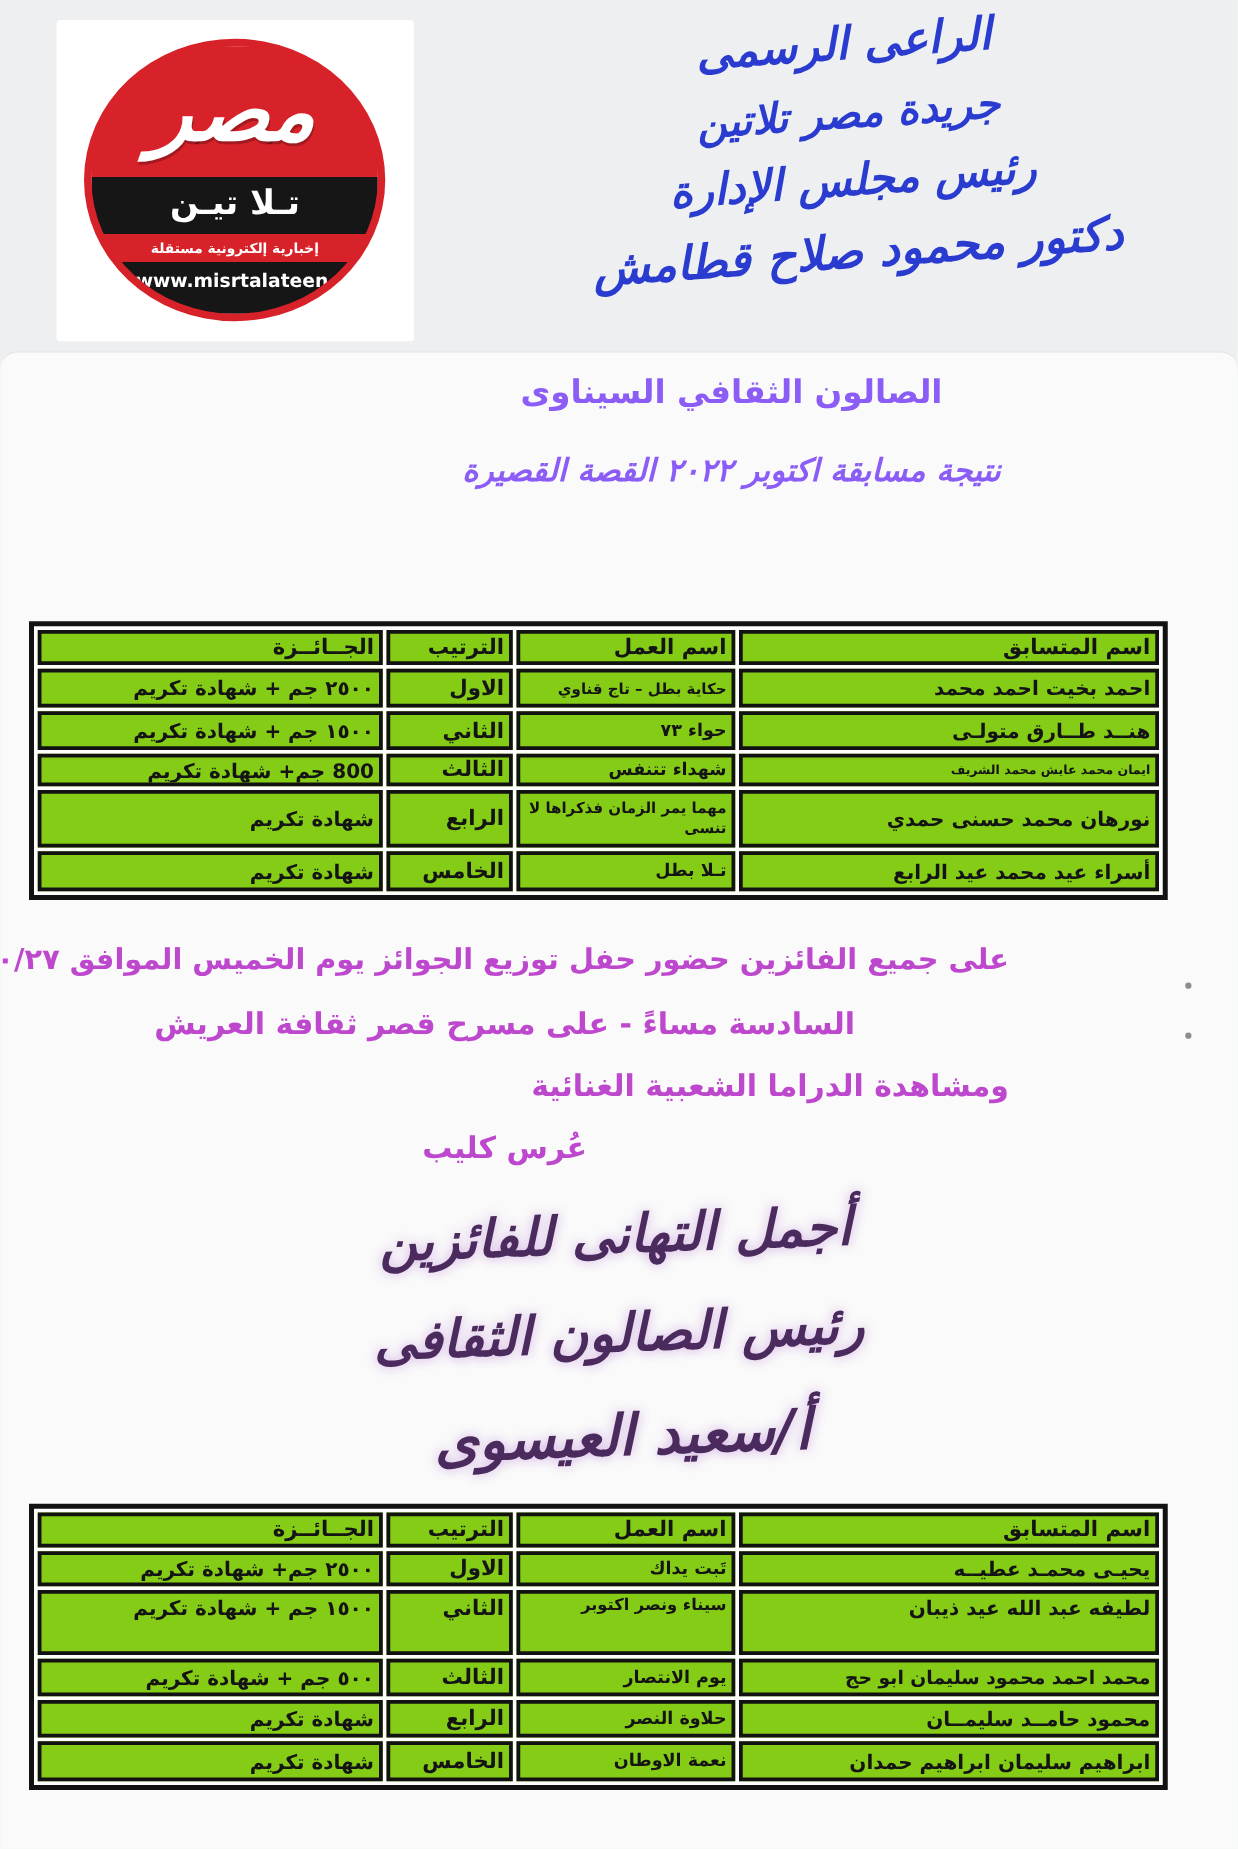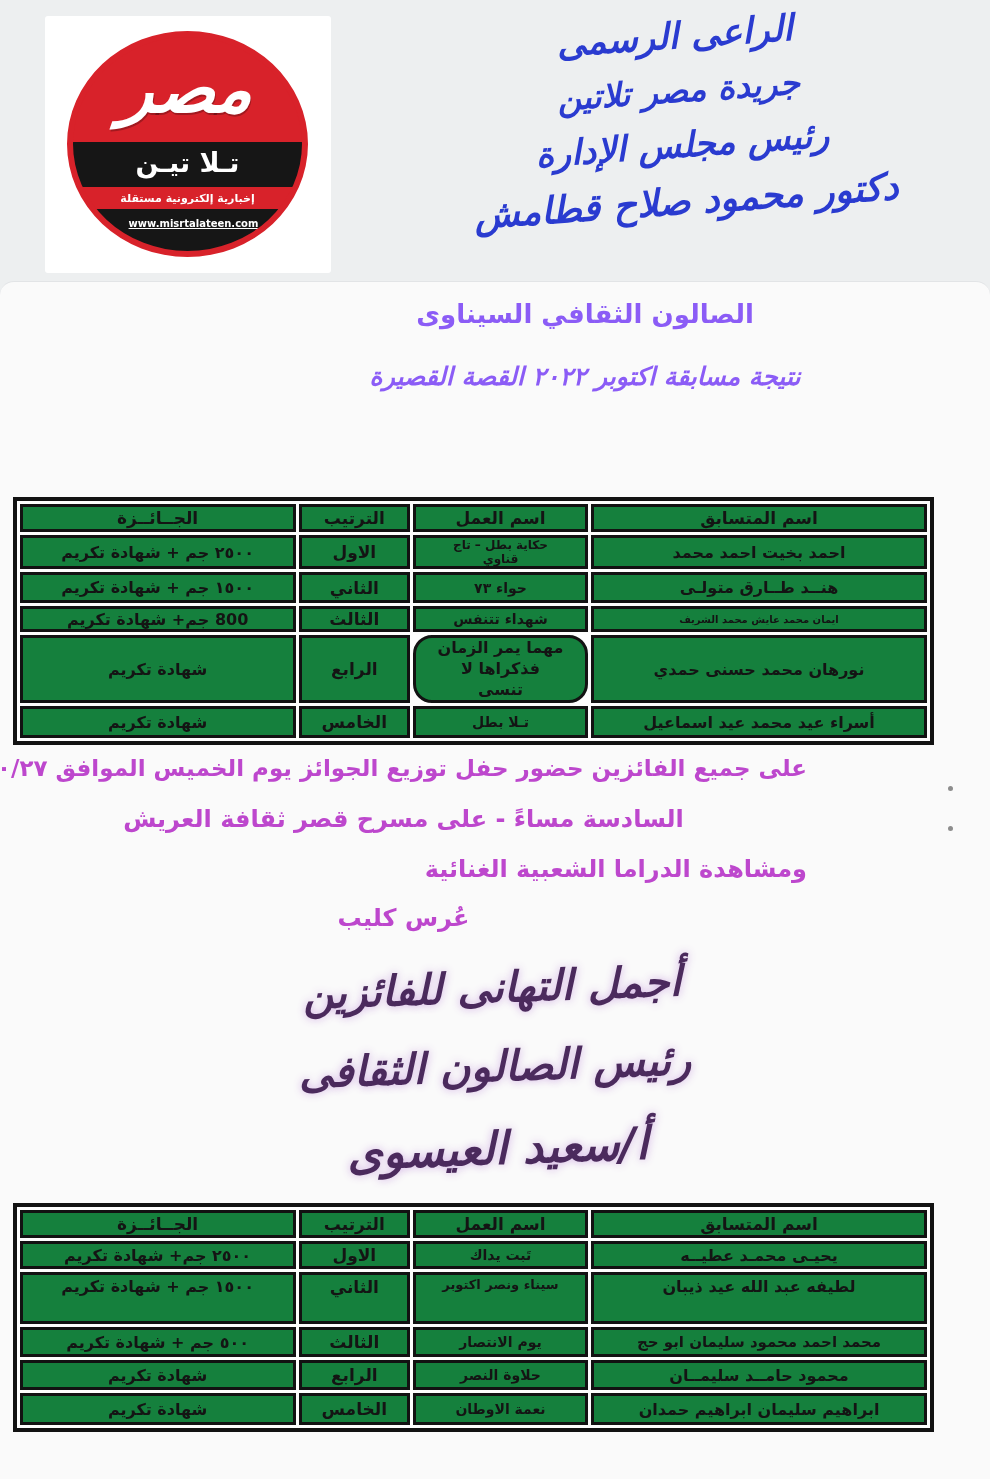--- a/index.html
+++ b/index.html
@@ -17,22 +17,22 @@
     box-sizing:border-box;border:6px solid #d8222a;overflow:hidden;
     background:linear-gradient(180deg,#d8222a 0%,#d8222a 49%,#161616 49%,#161616 70%,#d8222a 70%,#d8222a 80.5%,#161616 80.5%,#161616 100%);
   }
   .logo-misr{position:absolute;top:0px;left:0;width:100%;text-align:center;
     color:#fff;font-weight:bold;font-style:italic;font-size:67px;line-height:104px;
     transform:skewX(-6deg);text-shadow:1px 2px 0 rgba(0,0,0,.25);}
   .logo-talateen{position:absolute;top:104px;left:0;width:100%;text-align:center;
     color:#fff;font-weight:bold;font-size:27px;line-height:44px;letter-spacing:3px;}
   .logo-tagline{position:absolute;top:151px;left:0;width:100%;text-align:center;
     color:#fff;font-weight:bold;font-size:11px;line-height:21px;}
-  .logo-url{position:absolute;top:176px;left:6px;width:100%;text-align:center;
-    color:#fff;font-weight:bold;font-size:10px;line-height:22px;direction:ltr;text-decoration:underline;}
+  .logo-url{position:absolute;top:176px;left:18px;width:100%;text-align:center;
+    color:#fff;font-weight:bold;font-size:15px;line-height:22px;direction:ltr;}
   .sponsor{position:absolute;top:8px;right:22px;width:575px;text-align:center;
     color:#2a3bd0;font-weight:bold;font-style:italic;transform:rotate(-4deg);}
   .sponsor .l0{font-size:36px;line-height:56px;}
   .sponsor .l1{font-size:33px;line-height:54px;}
   .sponsor .l2{font-size:35px;line-height:55px;}
   .sponsor .l3{font-size:37px;line-height:58px;}
   
   .doc{position:absolute;top:281px;left:0;width:990px;height:1198px;
     background:#fafafa;border-radius:14px 14px 0 0;border-top:1px solid #e2e4e6;}
   .heading{position:absolute;top:296px;left:180px;width:810px;text-align:center;color:#8b5cf6;}
@@ -40,33 +40,33 @@
   .heading .subtitle{font-size:25px;font-weight:bold;line-height:34px;margin-top:28px;font-style:italic;}
   
   table.prize-table{
     position:absolute;right:56px;table-layout:fixed;
     border-collapse:separate;border-spacing:3px;
     border:4px solid #121212;background:#fdfdfd;
   }
   table.t1{top:497px;}
   table.t2{top:1203px;}
   .prize-table td{
-    border:3px solid #121212;background:#15803d;
-    text-align:center;vertical-align:middle;font-weight:bold;color:#141414;
-    padding:0 20px;overflow:hidden;
+    border:3px solid #121212;background:#84cc16;
+    text-align:right;vertical-align:middle;font-weight:bold;color:#141414;
+    padding:0 4px;overflow:hidden;
   }
   .prize-table tr.hdr td{font-size:17px;}
   .prize-table td.name{font-size:16px;}
   .prize-table td.work{font-size:14px;}
   .prize-table td.rank{font-size:17px;}
   .prize-table td.prize{font-size:16px;}
   .t1 tr.hdr{height:28px;} .t1 tr.r0{height:31px;} .t1 tr.r1{height:31px;}
   .t1 tr.r2{height:26px;}  .t1 tr.r3{height:46px;} .t1 tr.r4{height:32px;}
   .t1 tr.r0 td.work{font-size:12px;}
-  .t1 tr.r3 td.work{font-size:16px;line-height:1.3;border-radius:19px;}
+  .t1 tr.r3 td.work{font-size:12px;line-height:1.3;}
   .t1 tr.r2 td.name{font-size:10px;}
   .t2 tr.hdr{height:28px;} .t2 tr.r0{height:28px;} .t2 tr.r1{height:52px;}
   .t2 tr.r2{height:30px;}  .t2 tr.r3{height:30px;} .t2 tr.r4{height:32px;}
   .t2 tr.r1 td{vertical-align:top;padding-top:2px;}
   .t2 tr.r1 td.work{font-size:13px;}
   .t2 tr.r2 td.name{font-size:15px;}
   
   .notice{position:absolute;top:742px;left:0;width:807px;text-align:center;
     color:#bd47cd;font-weight:bold;}
   .notice div{white-space:nowrap;}
@@ -144,21 +144,21 @@
     <td class="rank">الثالث</td>
     <td class="prize">800 جم+ شهادة تكريم</td>
   </tr>
   <tr class="r3">
     <td class="name">نورهان محمد حسنى حمدي</td>
     <td class="work">مهما يمر الزمان فذكراها لا تنسى</td>
     <td class="rank">الرابع</td>
     <td class="prize">شهادة تكريم</td>
   </tr>
   <tr class="r4">
-    <td class="name">أسراء عيد محمد عيد اسماعيل</td>
+    <td class="name">أسراء عيد محمد عيد الرابع</td>
     <td class="work">تـلا بطل</td>
     <td class="rank">الخامس</td>
     <td class="prize">شهادة تكريم</td>
   </tr>
 </tbody>
   </table>
 
 <div class="notice">
   <div class="n0">على جميع الفائزين حضور حفل توزيع الجوائز يوم الخميس الموافق ٢٠٢٢/١٠/٢٧</div>
   <div class="n1">السادسة مساءً - على مسرح قصر ثقافة العريش</div>

